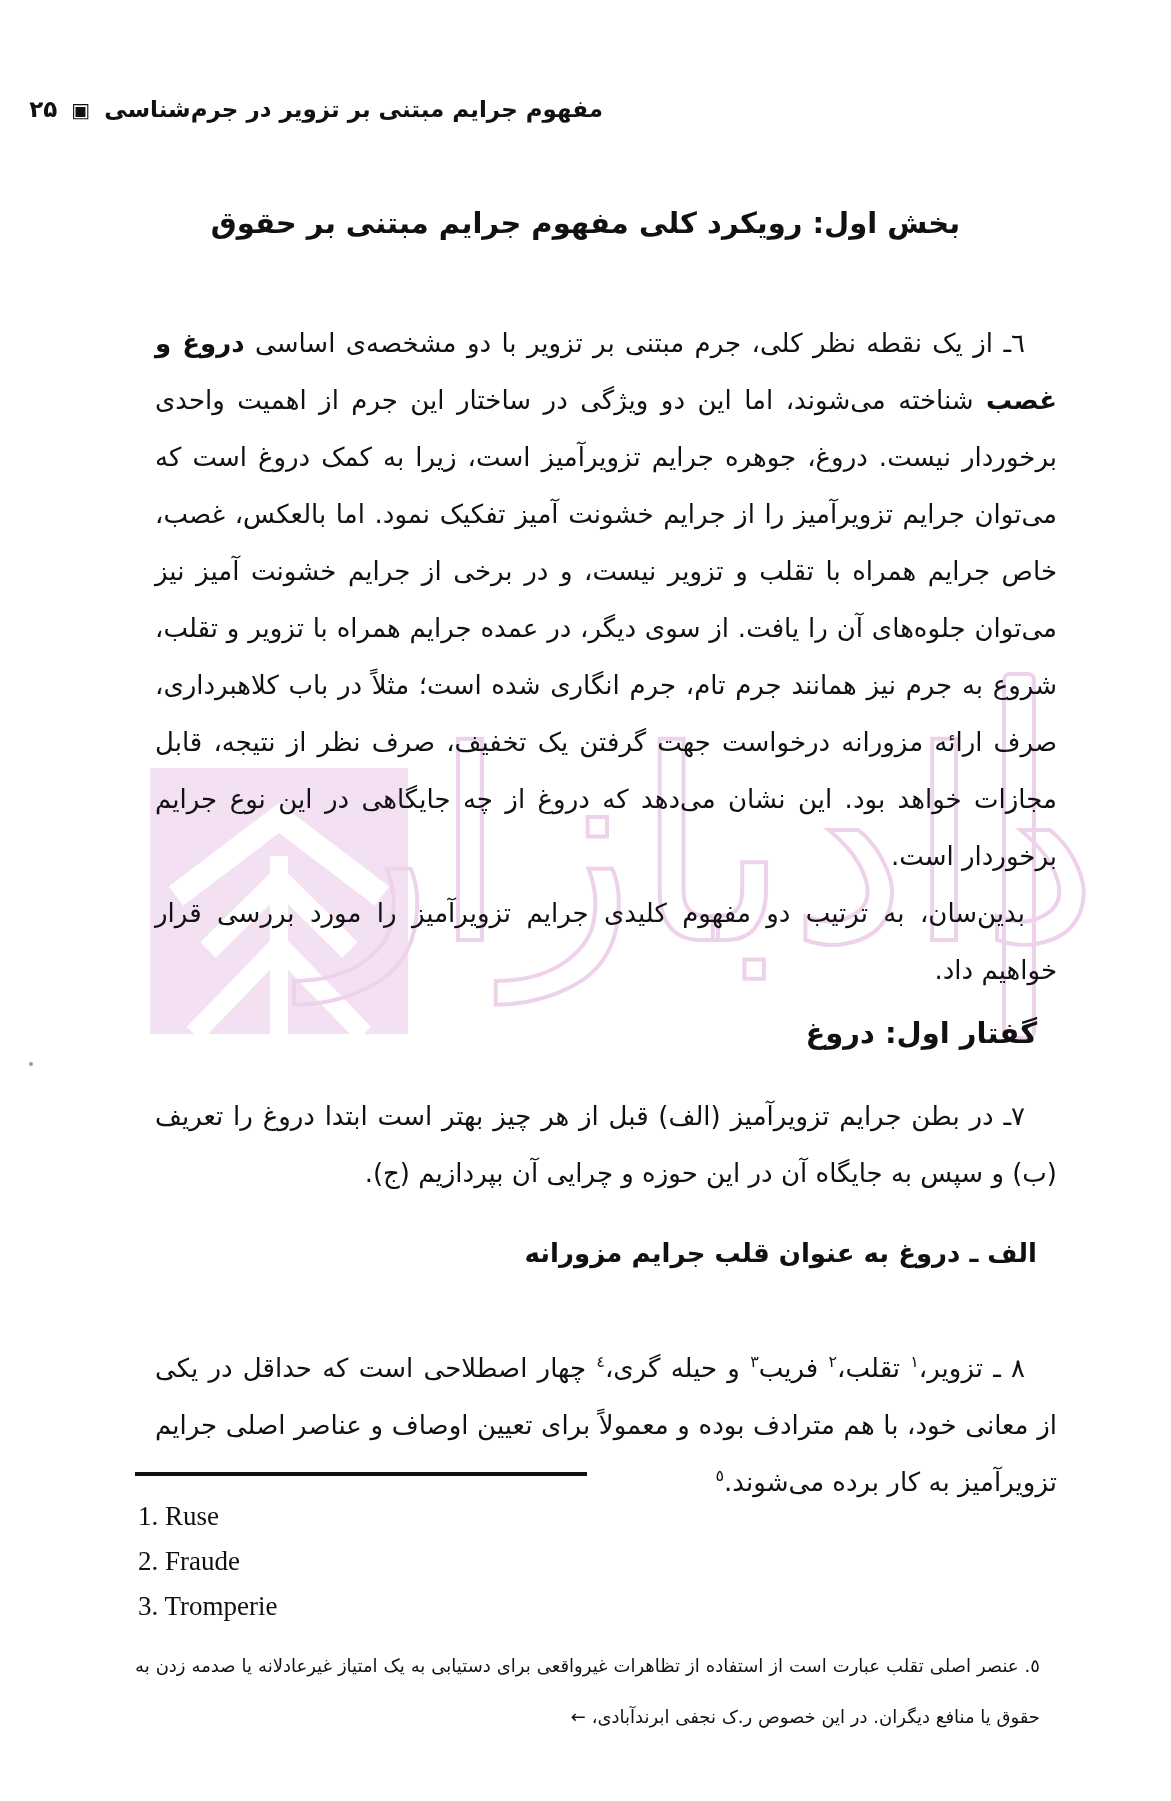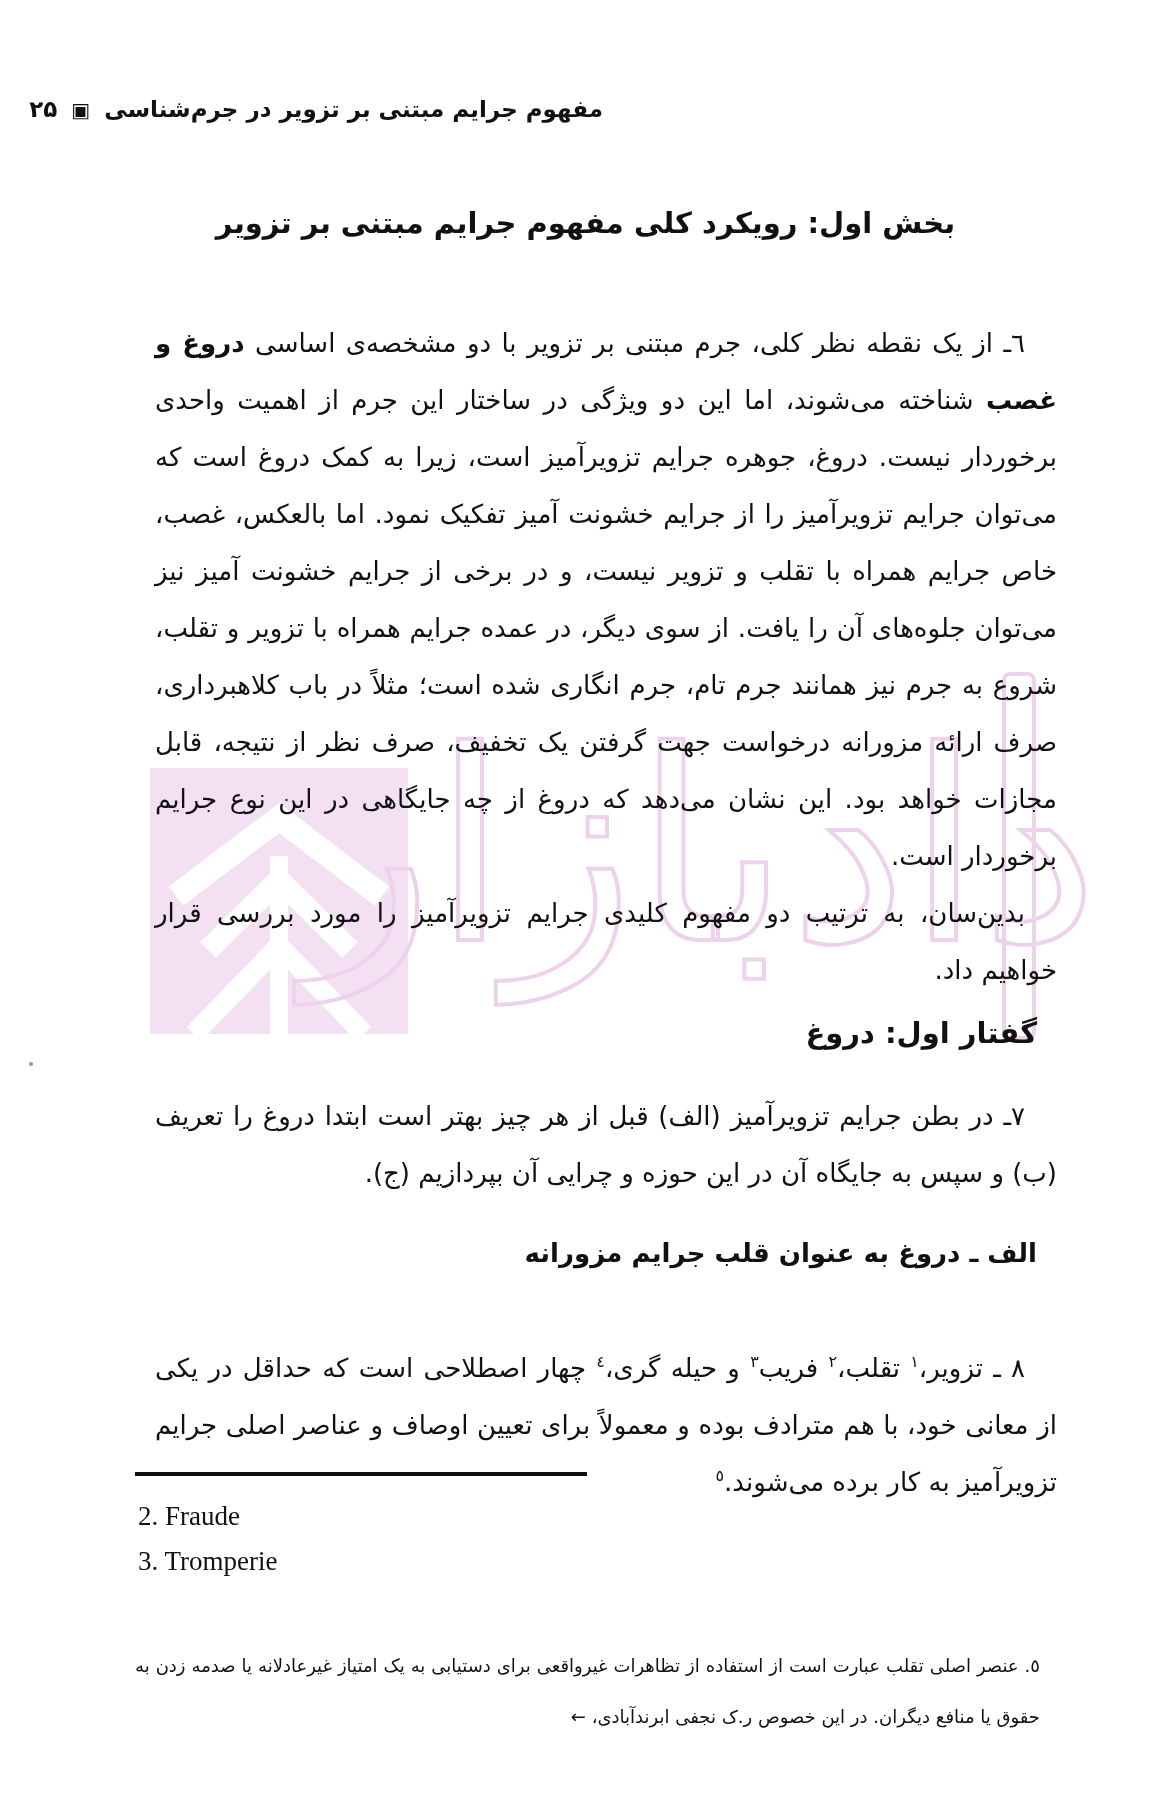--- a/index.html
+++ b/index.html
@@ -95,21 +95,21 @@
   <div class="wm-bar" style="border-color: rgb(238, 210, 236);"></div>
 
   <div class="artifact-dot"></div>
 
   <div class="layer hdr">
     <span>مفهوم جرایم مبتنی بر تزویر در جرم‌شناسی</span>
     <span class="sq">▣</span>
     <span>۲۵</span>
   </div>
 
-  <div class="layer sec-title">بخش اول: رویکرد کلی مفهوم جرایم مبتنی بر تزویر</div>
+  <div class="layer sec-title">بخش اول: رویکرد کلی مفهوم جرایم مبتنی بر حقوق</div>
 
   <div class="layer body-block" style="top:315px;">
     <div class="p-indent">
       <span>٦ـ از یک نقطه نظر کلی، جرم مبتنی بر تزویر با دو مشخصه‌ی اساسی </span><b>دروغ و غصب</b><span> شناخته می‌شوند، اما این دو ویژگی در ساختار این جرم از اهمیت واحدی برخوردار نیست. دروغ، جوهره جرایم تزویرآمیز است، زیرا به کمک دروغ است که می‌توان جرایم تزویرآمیز را از جرایم خشونت آمیز تفکیک نمود. اما بالعکس، غصب، خاص جرایم همراه با تقلب و تزویر نیست، و در برخی از جرایم خشونت آمیز نیز می‌توان جلوه‌های آن را یافت. از سوی دیگر، در عمده جرایم همراه با تزویر و تقلب، شروع به جرم نیز همانند جرم تام، جرم انگاری شده است؛ مثلاً در باب کلاهبرداری، صرف ارائه مزورانه درخواست جهت گرفتن یک تخفیف، صرف نظر از نتیجه، قابل مجازات خواهد بود. این نشان می‌دهد که دروغ از چه جایگاهی در این نوع جرایم برخوردار است.</span>
     </div>
     <div class="p-indent">بدین‌سان، به ترتیب دو مفهوم کلیدی جرایم تزویرآمیز را مورد بررسی قرار خواهیم داد.</div>
   </div>
 
   <div class="layer h2">گفتار اول: دروغ</div>
 
@@ -117,20 +117,21 @@
 
   <div class="layer h3">الف ـ دروغ به عنوان قلب جرایم مزورانه</div>
 
   <div class="layer body-block p-indent" style="top:1340px;">
     <span>۸ ـ تزویر،</span><sup>١</sup><span> تقلب،</span><sup>٢</sup><span> فریب</span><sup>٣</sup><span> و حیله گری،</span><sup>٤</sup><span> چهار اصطلاحی است که حداقل در یکی از معانی خود، با هم مترادف بوده و معمولاً برای تعیین اوصاف و عناصر اصلی جرایم تزویرآمیز به کار برده می‌شوند.</span><sup>٥</sup>
   </div>
 
   <div class="fn-rule"></div>
 
   <div class="layer fn-latin">
+    <div>1. Ruse</div>
     <div>2. Fraude</div>
     <div>3. Tromperie</div>
   </div>
 
   <div class="layer fn-fa">
     <span>٥. </span><span>عنصر اصلی تقلب عبارت است از استفاده از تظاهرات غیرواقعی برای دستیابی به یک امتیاز غیرعادلانه یا صدمه زدن به حقوق یا منافع دیگران. در این خصوص ر.ک نجفی ابرندآبادی، </span><span>←</span>
   </div>
 
 </div>
 

